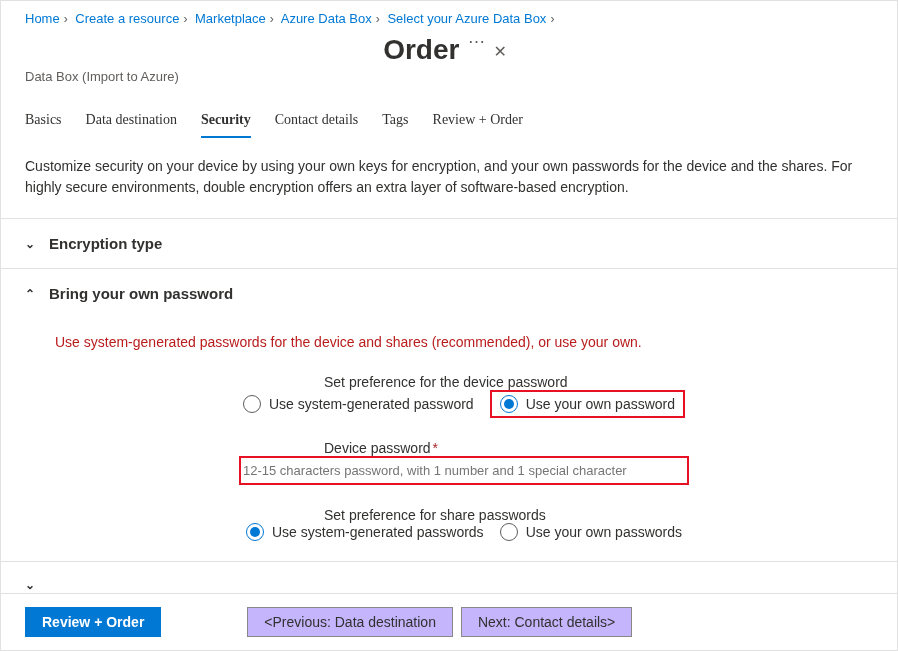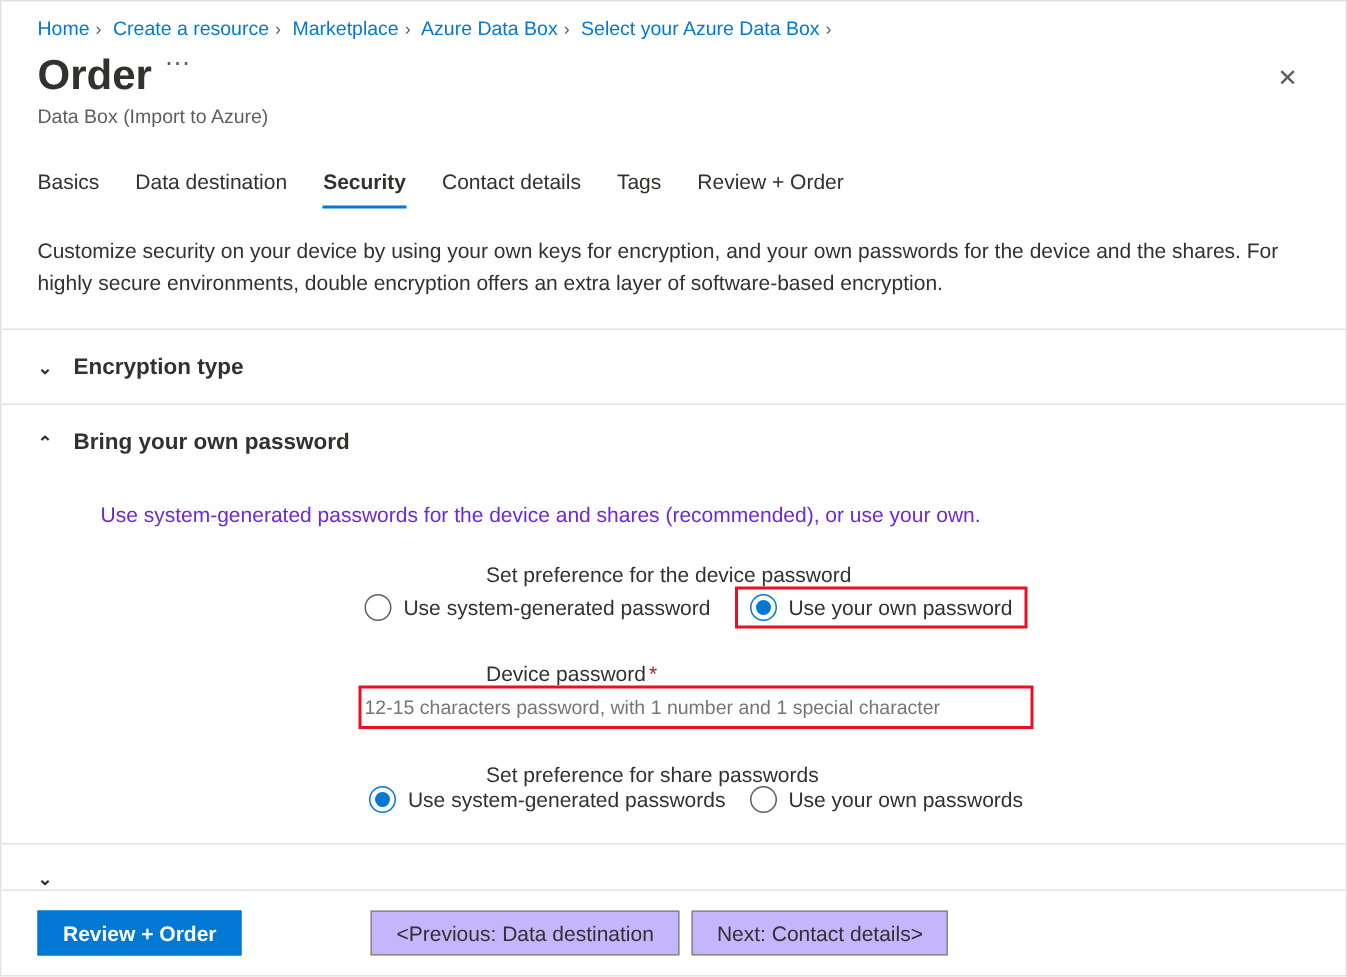--- a/index.html
+++ b/index.html
@@ -13,52 +13,52 @@
       position: relative;
       border: 1px solid #e1e1e1;
     }
     .breadcrumb {
       padding: 10px 24px 4px;
       font-size: 13px;
     }
     .breadcrumb a { color: #0078d4; text-decoration: none; cursor: pointer; }
     .breadcrumb .chev { color: #605e5c; margin: 0 4px; font-size: 12px; }
     .header-row {
-      display: flex; justify-content: space-between; align-items: flex-start;
+      display: flex; justify-content: center; align-items: flex-start;
       padding: 4px 24px 0;
     }
     h1 { font-size: 28px; font-weight: 600; color: #323130; }
     .ellipsis-btn { color: #605e5c; font-size: 18px; margin-left: 8px; cursor: pointer; line-height: 1; position: relative; top: -6px; }
     .close-btn {
       background: none; border: none; cursor: pointer; color: #605e5c; font-size: 16px;
       padding: 8px;
     }
     .subtitle { padding: 0 24px; color: #605e5c; font-size: 13px; }
     .tab-bar {
-      display: flex; gap: 24px; padding: 28px 24px 0; border-bottom: none;
+      display: flex; gap: 24px; padding: 28px 24px 0; border-bottom: none; font-family: Liberation Serif, serif;
     }
     .tab {
       padding-bottom: 8px; cursor: pointer; color: #323130; font-size: 14px;
       border-bottom: 2px solid transparent;
     }
     .tab.active { border-bottom: 2px solid #0078d4; font-weight: 600; }
     .description {
       padding: 18px 24px 20px; color: #323130; line-height: 1.5; font-size: 14px;
       border-bottom: 1px solid #e1e1e1;
     }
     .accordion {
       padding: 16px 24px; display: flex; align-items: center; gap: 12px;
       border-bottom: 1px solid #e1e1e1; cursor: pointer; font-size: 15px; font-weight: 600;
     }
     .accordion .chevron { font-size: 12px; width: 12px; color: #323130; }
     .accordion-body {
       padding: 8px 24px 20px 54px;
       border-bottom: 1px solid #e1e1e1;
     }
-    .body-desc { font-size: 14px; color: #6d28d9; margin: 8px 12px 24px; }
+    .body-desc { font-size: 14px; color: #b91c1c; margin: 8px 0 24px; }
     .form-row {
       display: flex; align-items: center; margin-bottom: 22px; flex-direction: column;
     }
     .form-label { width: 280px; font-size: 14px; color: #323130; }
     .req { color: #a4262c; margin-left: 2px; }
     .radio-group { display: flex; gap: 16px; align-items: center; }
     .radio-item {
       display: flex; align-items: center; gap: 8px; cursor: pointer; font-size: 14px;
     }
     .radio-circle {

